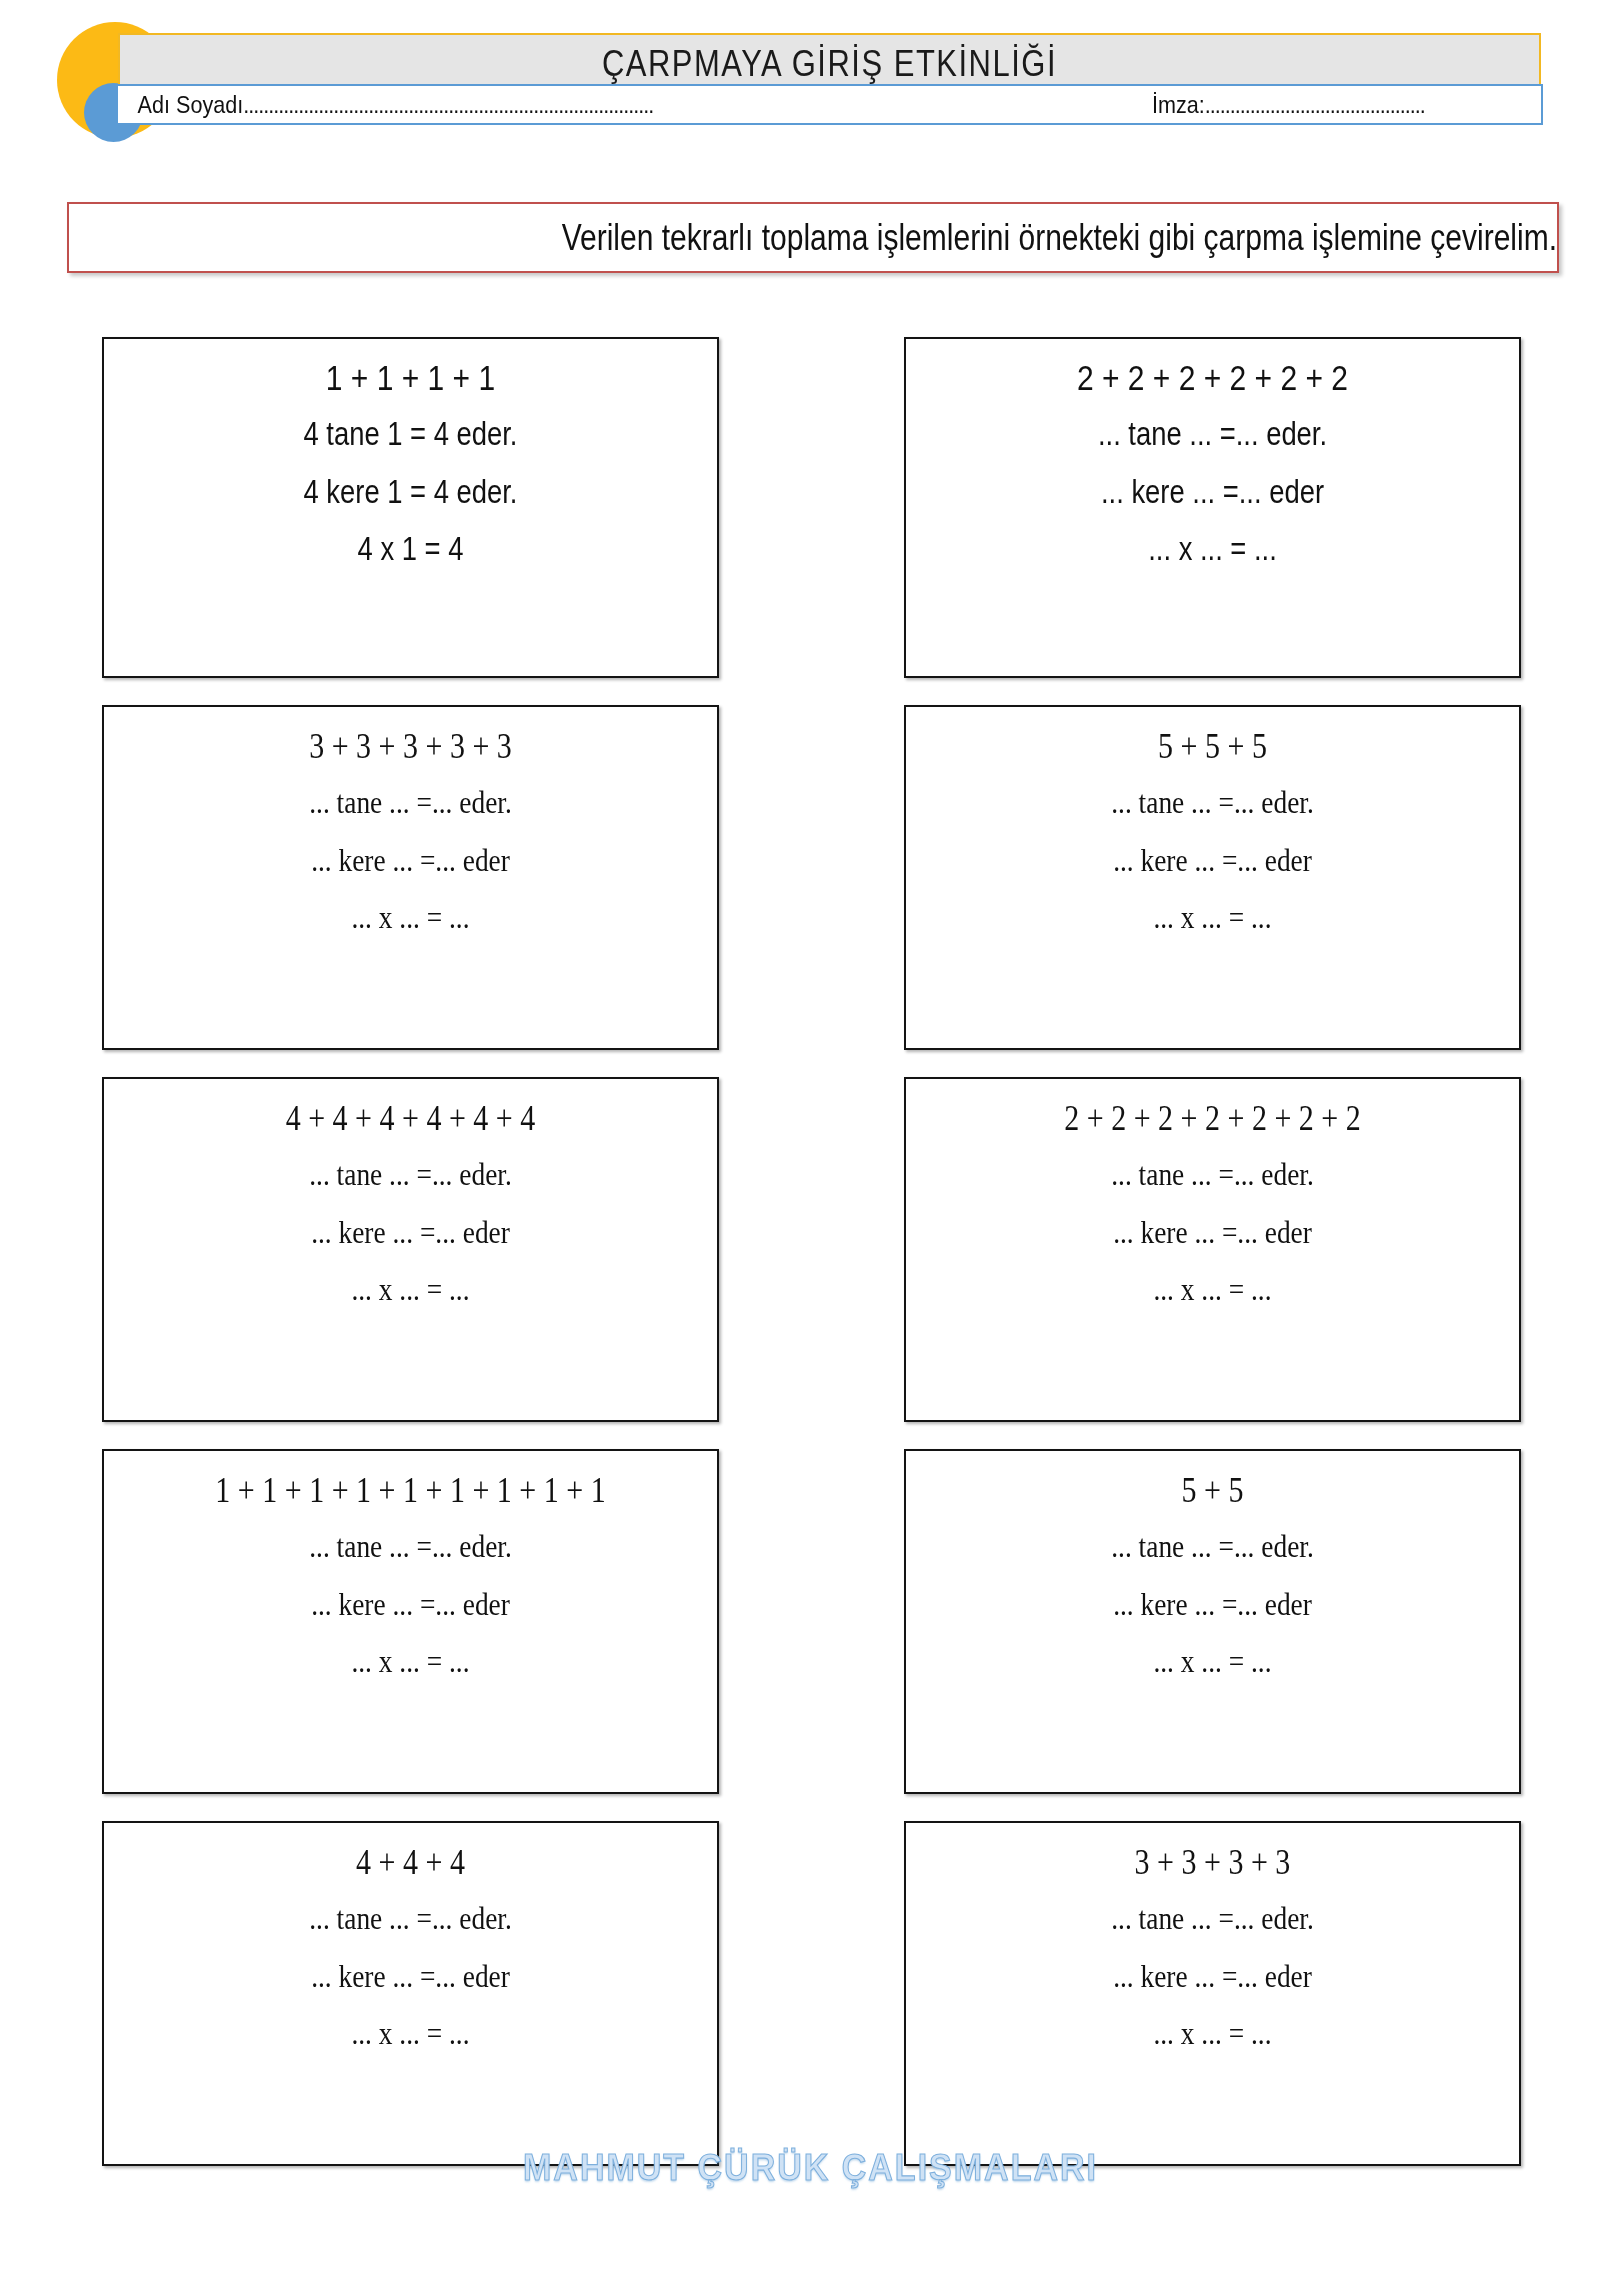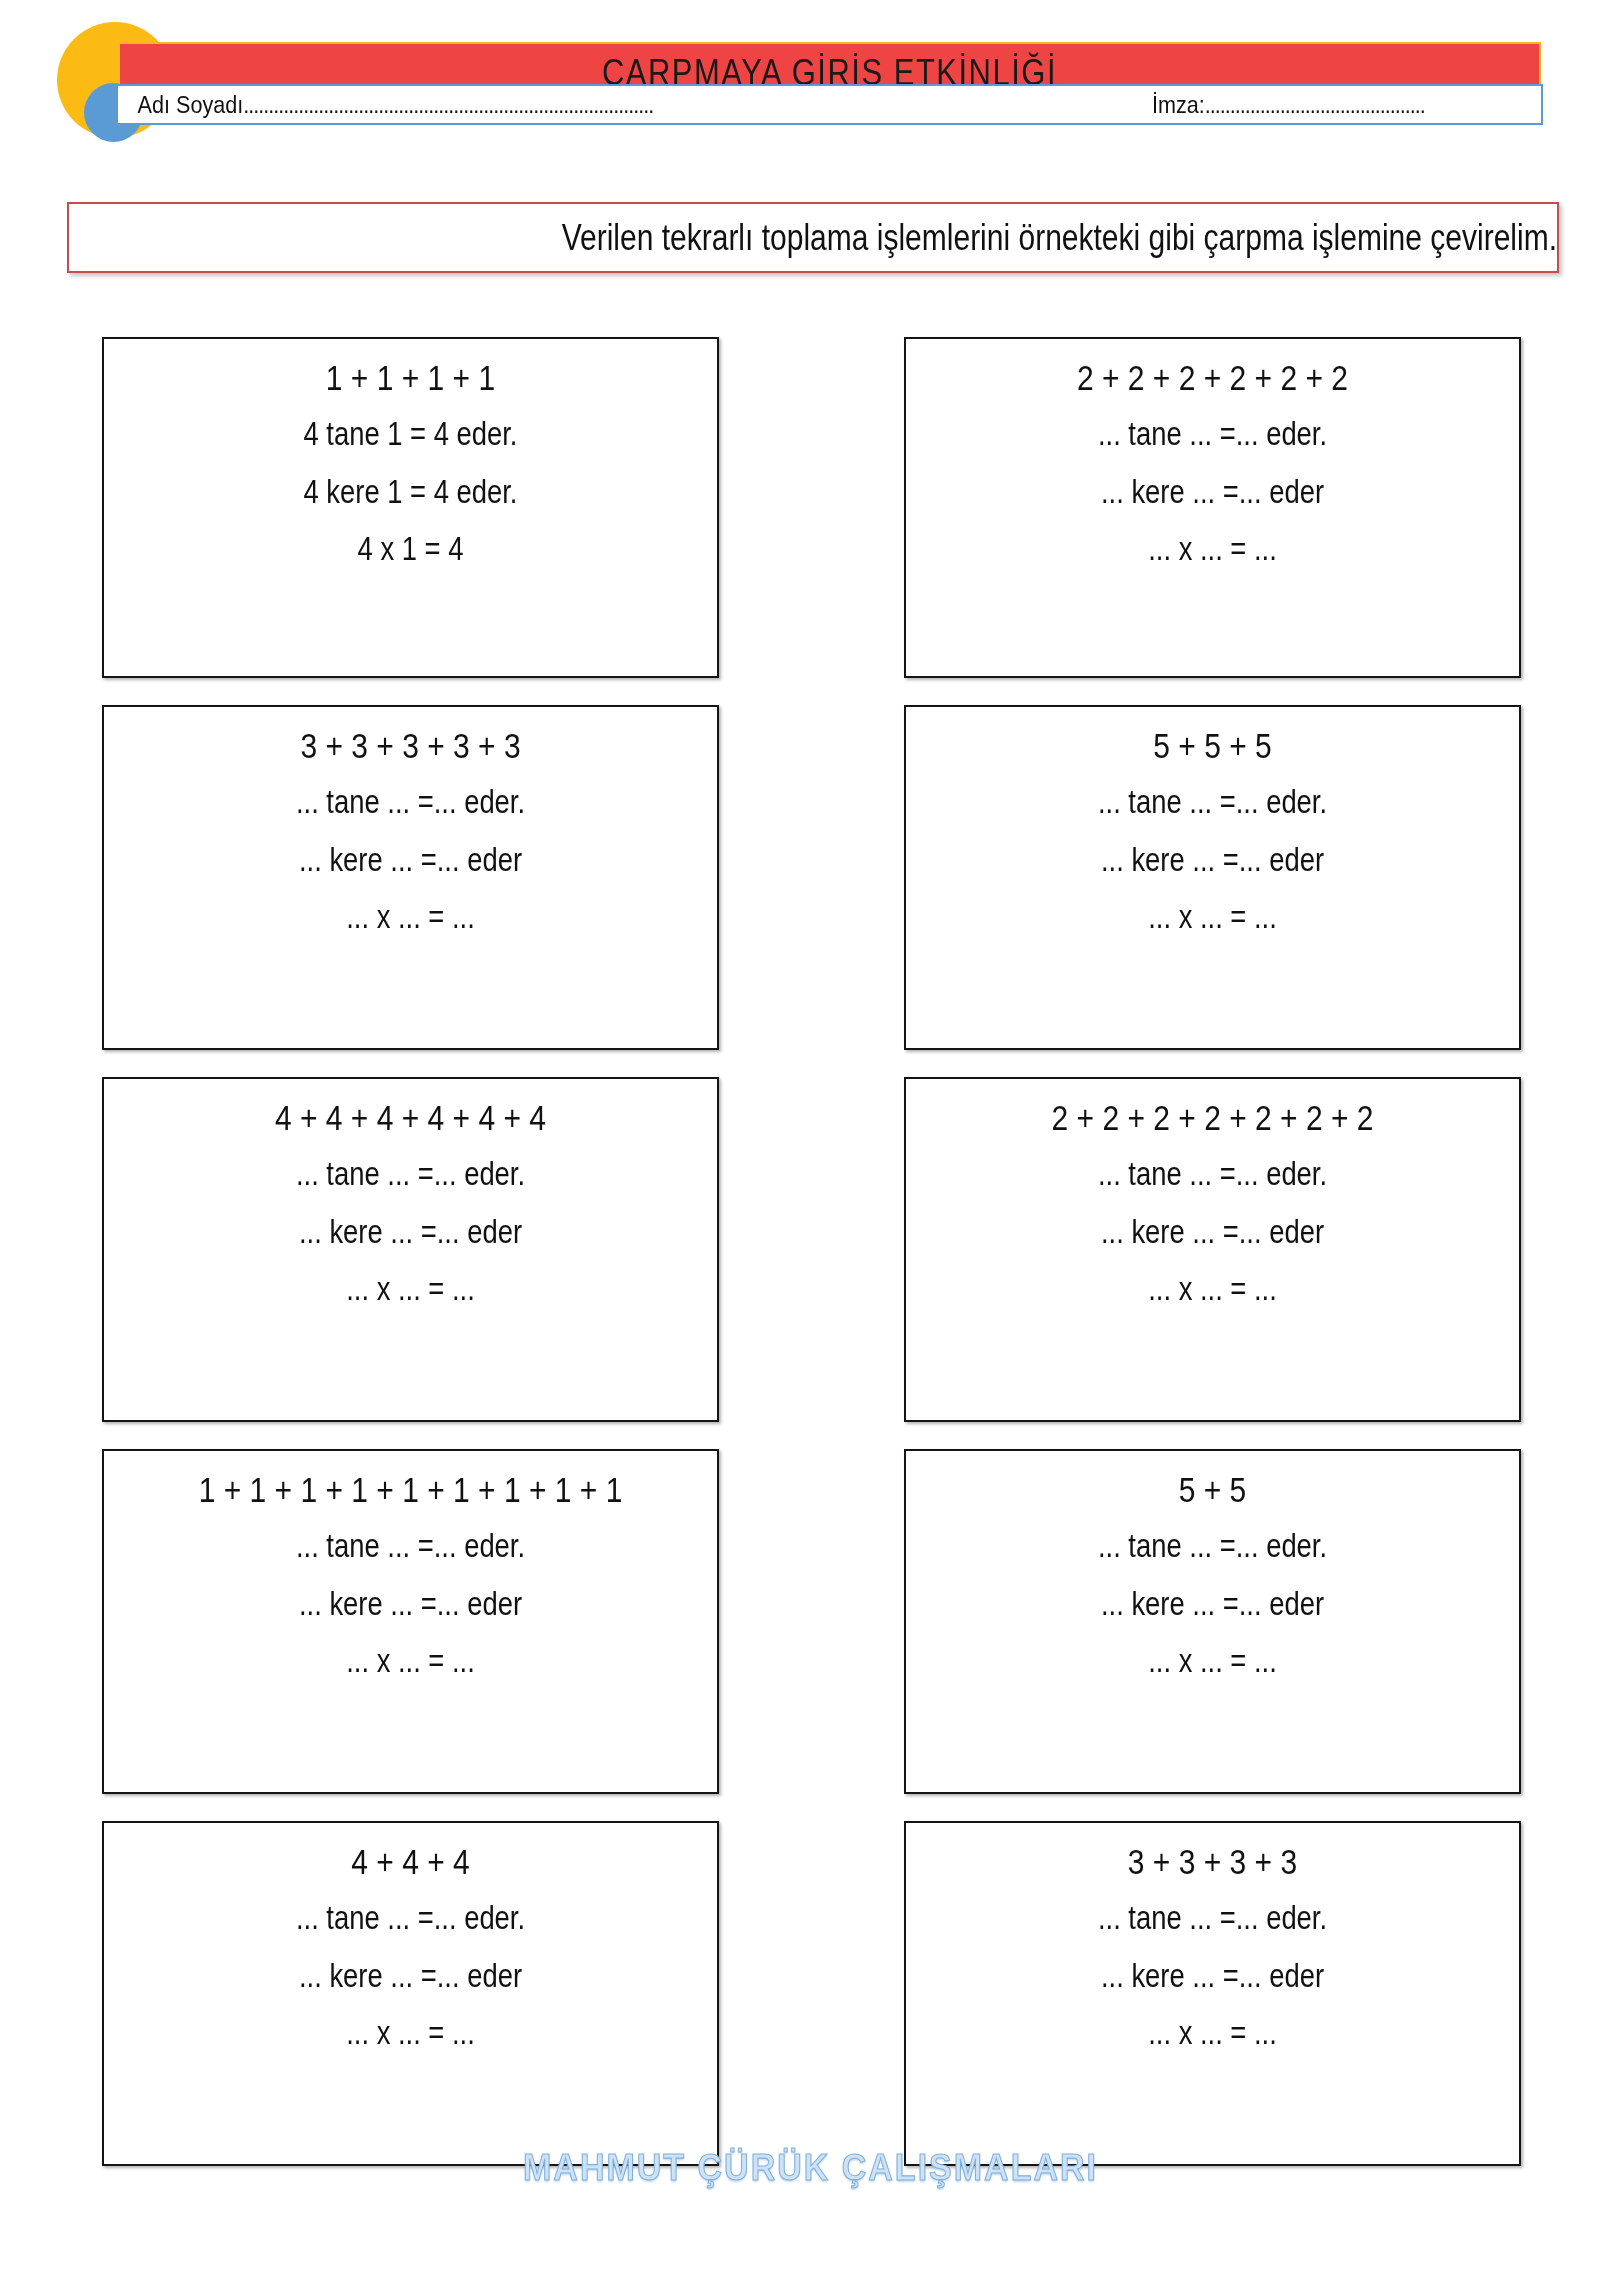--- a/index.html
+++ b/index.html
@@ -43,25 +43,25 @@
     width: 59px;
     height: 59px;
     border-radius: 50%;
     background: #5B9BD5;
     z-index: 2;
   }
 
   .title-box {
     position: absolute;
     left: 118px;
-    top: 42px;
+    top: 33px;
     width: 1423px;
     height: 61px;
     border: 2px solid #F2B822;
-    background: #ef4444;
+    background: #e5e5e5;
     z-index: 3;
     display: flex;
     align-items: center;
     justify-content: center;
     text-align: right;
   }
   .title-text {
     font-family: "Liberation Sans", sans-serif;
     font-size: 31px;
     letter-spacing: 1.5px;
@@ -140,21 +140,21 @@
   .grid-gap { grid-column: 2; }
 
   .ex-box {
     border: 2px solid #141414;
     background: #ffffff;
     box-shadow: 2px 2px 2.9px rgba(0,0,0,0.30);
     padding: 21.6px 15.7px 25.5px 15.7px;
     text-align: center;
   }
   .ex-box.tall { min-height: 341px; }
-  .ex-box.std  { min-height: 345px; }
+  .ex-box.std  { min-height: 345px; font-family: Liberation Serif, serif; }
 
   .ex-sum {
     font-size: 30px;
     font-weight: 300;
     color: #111;
     margin-bottom: 25.5px;
     white-space: nowrap;
     transform: scaleY(1.18);
     line-height: 1.1;
   }

